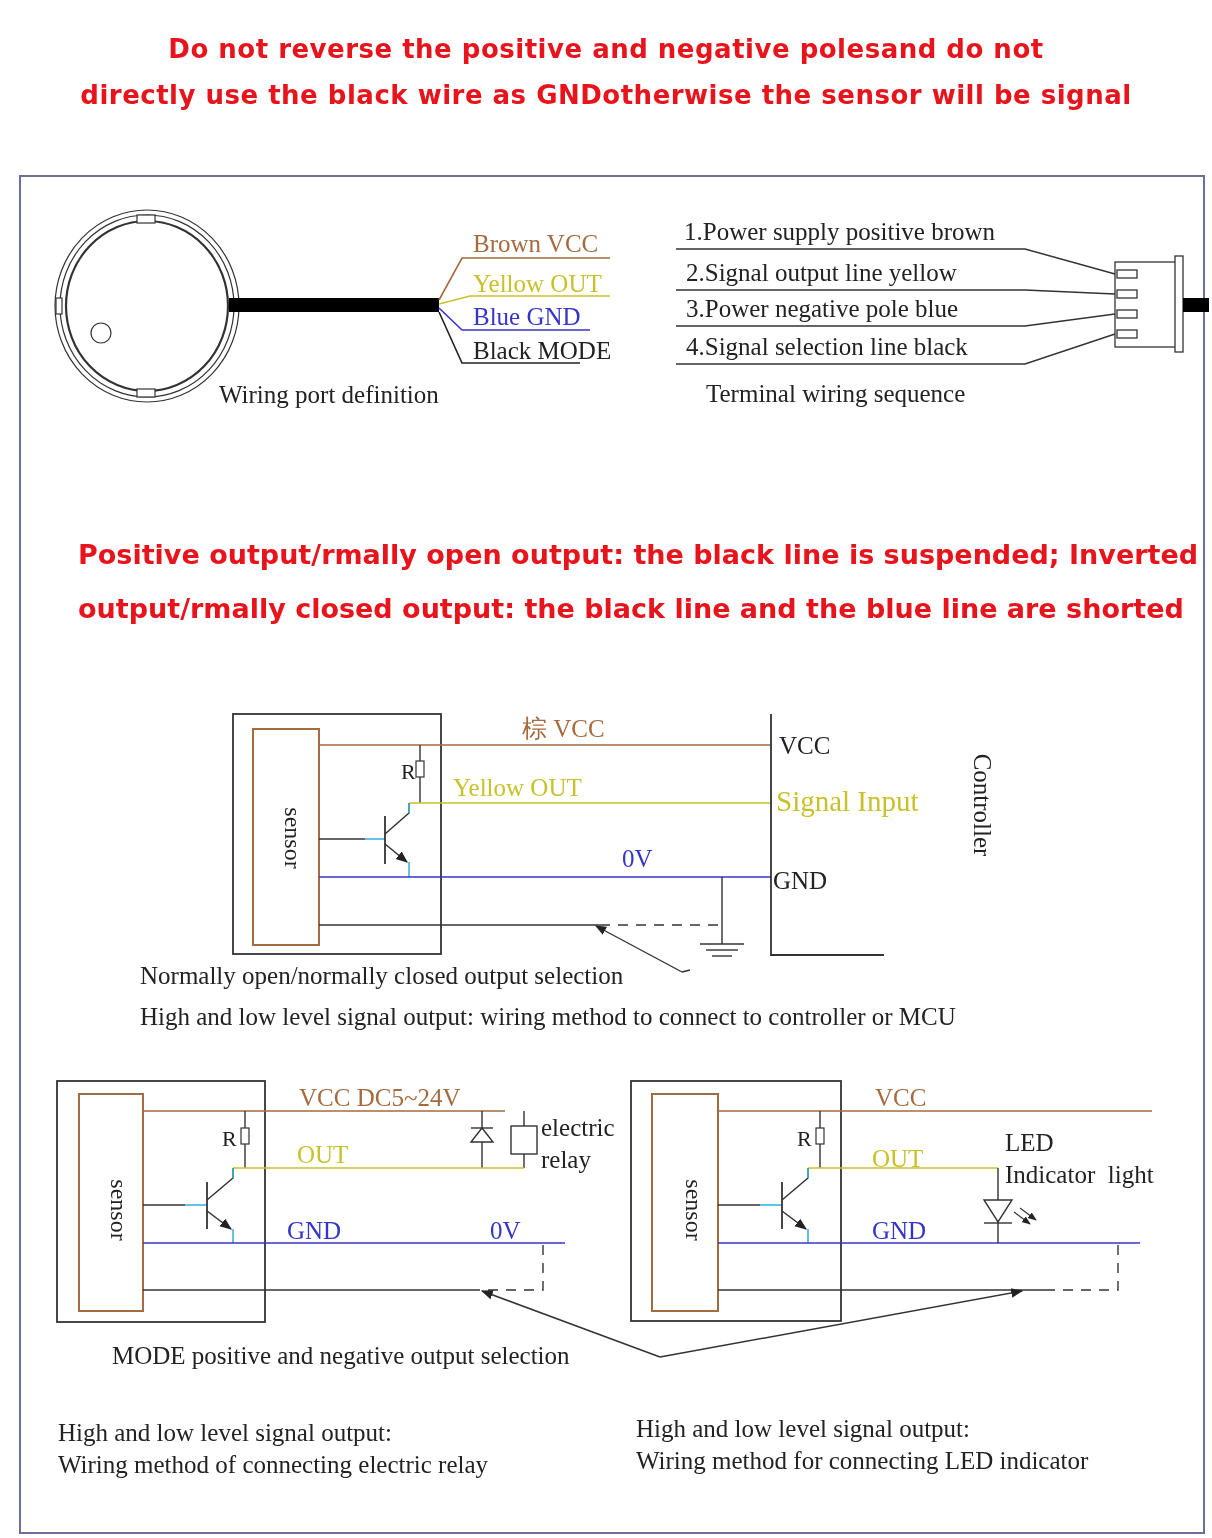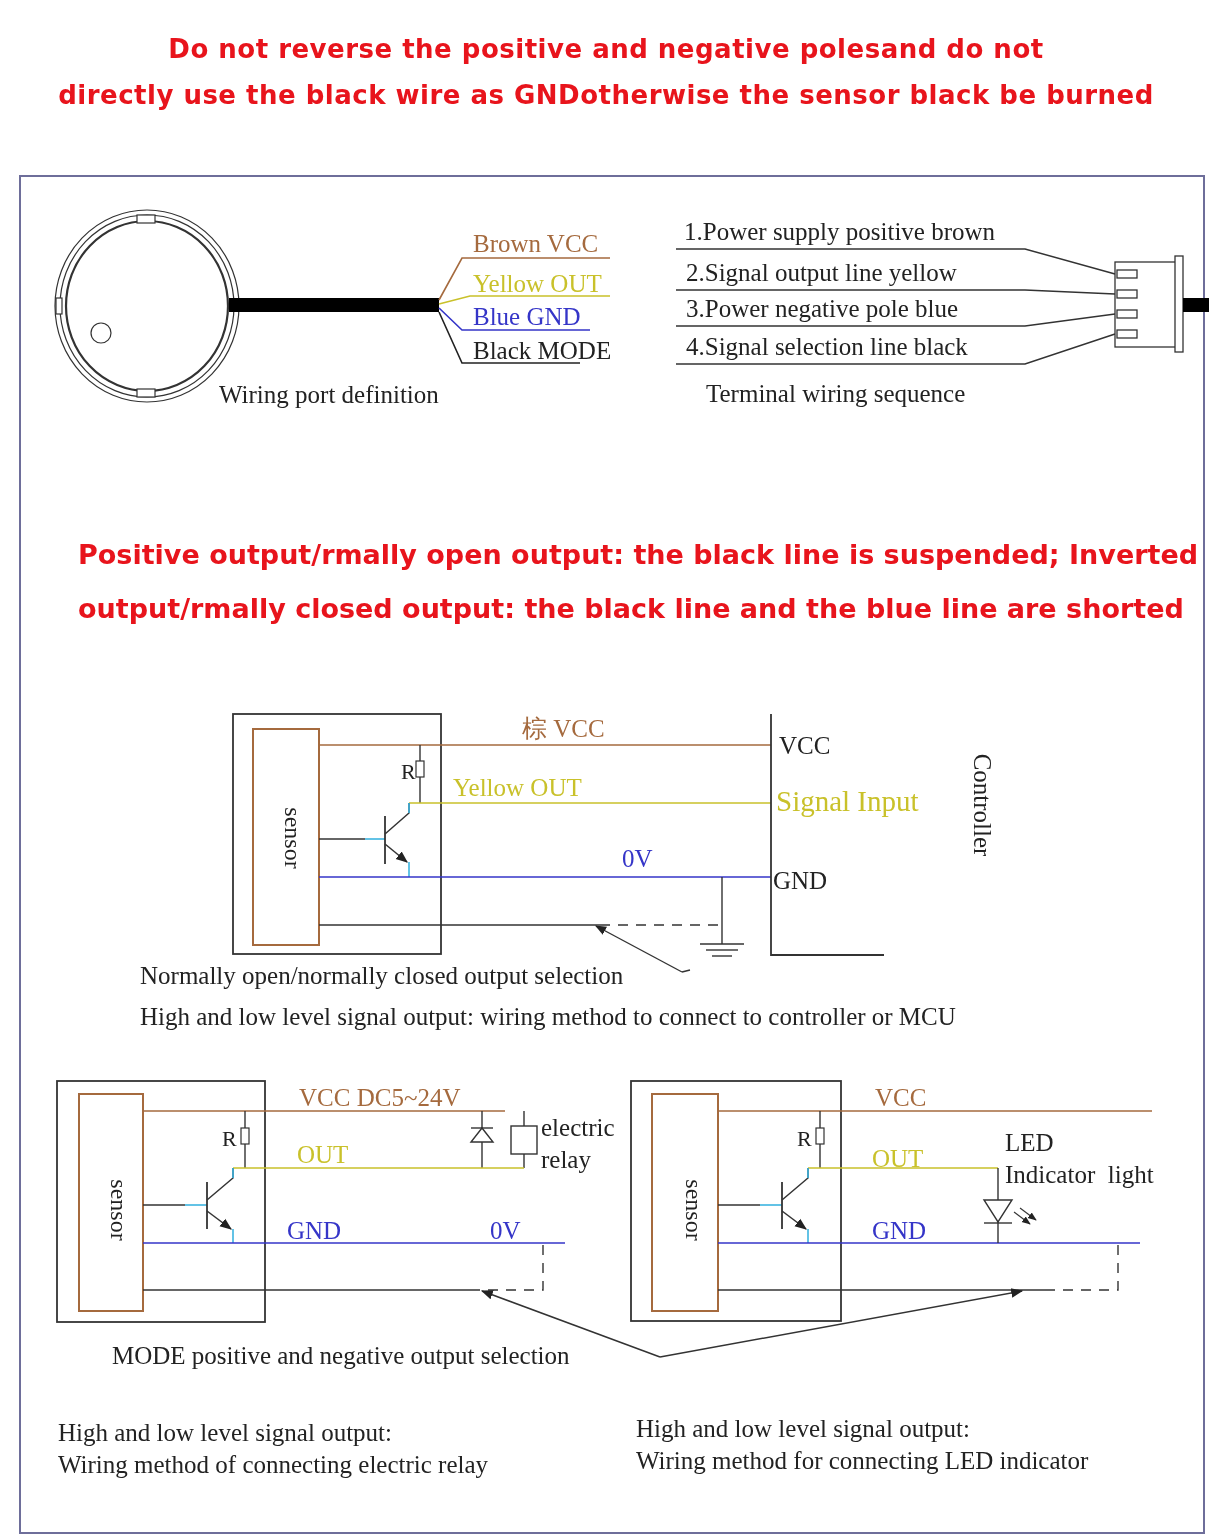--- a/index.html
+++ b/index.html
@@ -8,21 +8,21 @@
           font-family:"DejaVu Sans", sans-serif; font-weight:bold; font-size:26px; letter-spacing:0.5px; }
   .frame { position:absolute; left:19px; top:175px; width:1186px; height:1359px;
            border:2px solid #6e6e9a; box-sizing:border-box; }
   svg { position:absolute; left:0; top:0; }
   .t { font-family:"Liberation Serif", serif; }
 </style>
 </head>
 <body>
 
 <div class="warn" style="top:34px;">Do not reverse the positive and negative polesand do not</div>
-<div class="warn" style="top:80px;">directly use the black wire as GNDotherwise the sensor black be burned</div>
+<div class="warn" style="top:80px;">directly use the black wire as GNDotherwise the sensor will be signal</div>
 
 <div class="frame"></div>
 
 <svg width="1212" height="1538" viewBox="0 0 1212 1538">
   <defs>
     <marker id="arr" viewBox="0 0 10 10" refX="9" refY="5" markerWidth="8" markerHeight="8" orient="auto-start-reverse">
       <path d="M0,1 L10,5 L0,9 z" fill="#222"></path>
     </marker>
   </defs>
 

